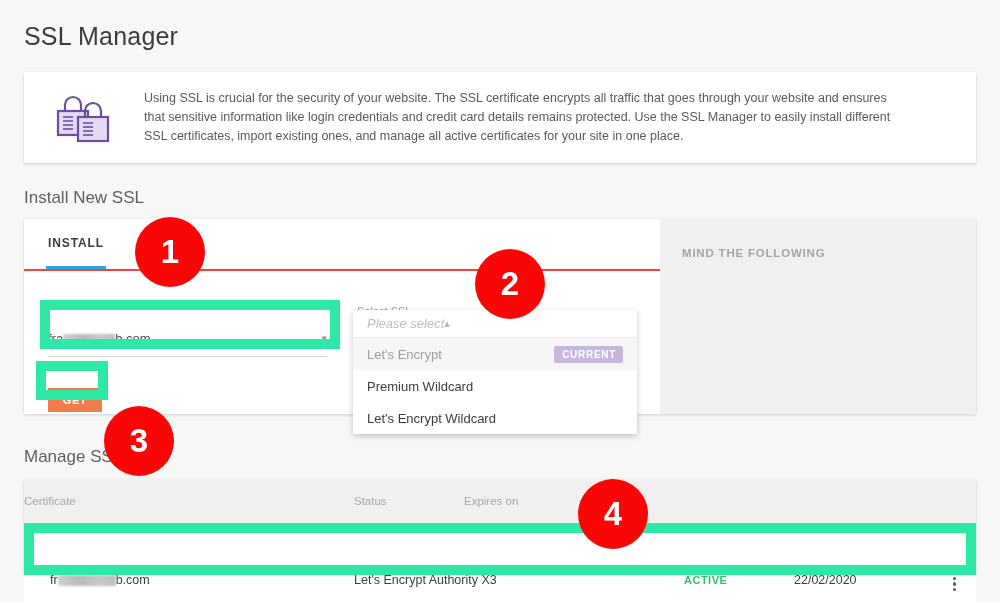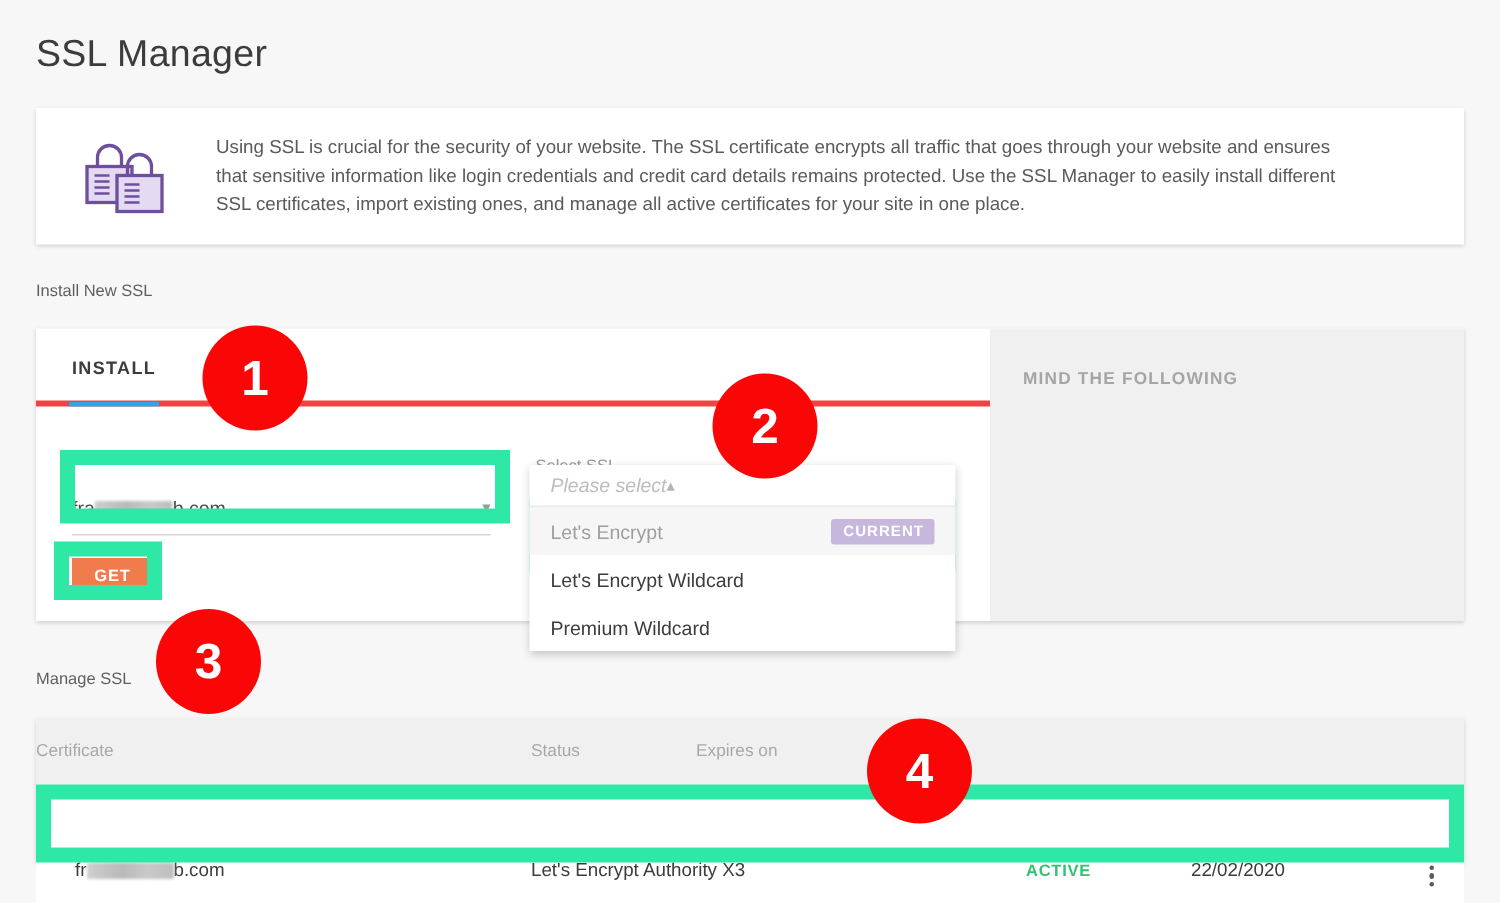--- a/index.html
+++ b/index.html
@@ -27,38 +27,38 @@
     display: flex; align-items: center;
   }
   .lock-icon { width: 120px; display: flex; justify-content: center; align-items: center; }
   .info-text {
     font-size: 12.5px; line-height: 19px; color: #5a5a5a;
     padding-right: 24px; max-width: 790px;
   }
 
   
   .section-heading {
-    position: absolute; font-size: 11px; color: #5f5f5f; font-weight: 400;
+    position: absolute; font-size: 17px; color: #5f5f5f; font-weight: 400;
   }
   #install-heading { left: 24px; top: 188px; }
   #manage-heading  { left: 24px; top: 447px; }
 
   
   .install-card {
     position: absolute; left: 24px; top: 219px;
     width: 952px; height: 195px;
     background: #ffffff;
     box-shadow: 0 1px 3px rgba(0,0,0,.16);
     display: flex;
   }
   .install-left { position: relative; width: 636px; height: 100%; }
   .tabs {
     position: relative; height: 52px;
-    border-bottom: 4px solid #ef4444;
-    display: flex; align-items: flex-start; padding-left: 24px;
+    border-bottom: 2px solid #ef4444;
+    display: flex; align-items: flex-end; padding-left: 24px;
   }
   .tab {
     font-size: 12px; font-weight: bold; letter-spacing: .9px;
     color: #9b9b9b; margin-right: 46px; position: relative;
     height: 52px; display: flex; align-items: center;
   }
   .tab.active { color: #3c3c3c; }
   .tab.active:after {
     content: ""; position: absolute; left: -2px; right: -2px; bottom: 0;
     height: 3px; background: #29a9e0;
@@ -77,21 +77,21 @@
   .select-box .chev { color: #9b9b9b; font-size: 11px; }
 
   .redact {
     display: inline-block; vertical-align: -2px;
     background: linear-gradient(90deg,#cfcfcf,#b9b9b9 40%,#c9c9c9 70%,#bdbdbd);
     filter: blur(1.1px);
     height: 11px; border-radius: 1px;
   }
 
   .get-btn {
-    margin-top: 15px; width: 54px; height: 24px;
+    margin-top: 31px; width: 54px; height: 24px;
     background: #f07b4d; color: #ffffff; border: 0;
     font-size: 11px; font-weight: bold; letter-spacing: .6px;
     font-family: "Liberation Sans", sans-serif;
     display: flex; align-items: center; justify-content: center;
     cursor: pointer;
   }
 
   
   .install-right {
     width: 316px; background: #f0f0f0; padding: 28px 26px 0 22px;
@@ -250,24 +250,24 @@
   <div class="dropdown">
     <div class="dd-head">
       <span>Please select</span>
       <span class="chev-up">▴</span>
     </div>
     <div class="dd-item selected">
       <span>Let's Encrypt</span>
       <span class="badge-current">CURRENT</span>
     </div>
     <div class="dd-item">
+      <span>Premium Wildcard</span>
+    </div>
+    <div class="dd-item">
       <span>Let's Encrypt Wildcard</span>
-    </div>
-    <div class="dd-item">
-      <span>Premium Wildcard</span>
     </div>
   </div>
 
   <div class="section-heading" id="manage-heading">Manage SSL</div>
 
   <div class="table-card">
     <div class="thead">
       <div class="c-cert">Certificate</div>
       <div class="c-status">Status</div>
       <div class="c-exp">Expires on</div>

